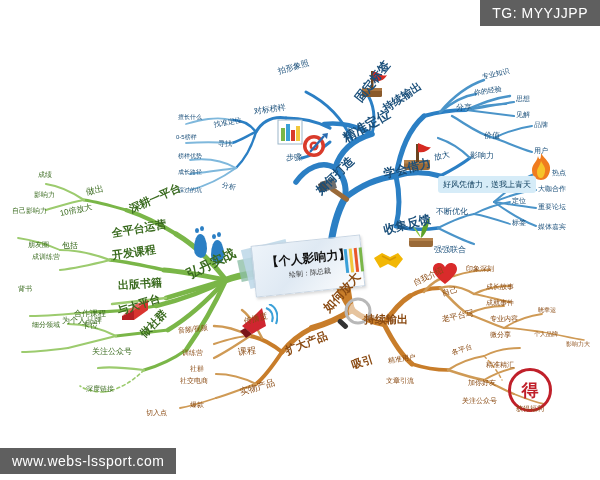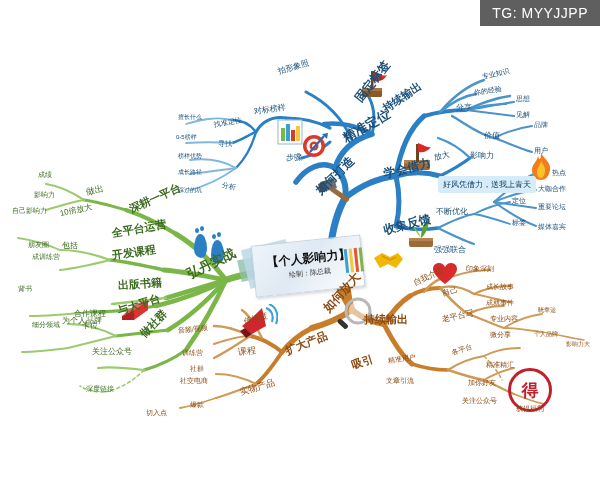--- a/index.html
+++ b/index.html
@@ -396,14 +396,15 @@
   <div class="lbl t11 green" style="left:118px;top:304px;transform:rotate(-18deg);">与大平台</div>
   <div class="lbl t8 green" style="left:74px;top:308px;">合作课程</div>
   <div class="lbl t8 green" style="left:82px;top:320px;">卡位</div>
   <div class="lbl t7 green" style="left:32px;top:320px;">细分领域</div>
 
   <div class="lbl t11 green" style="left:142px;top:328px;transform:rotate(-46deg);">做社群</div>
   <div class="lbl t8 green" style="left:92px;top:346px;">关注公众号</div>
   <div class="lbl t7 green" style="left:86px;top:384px;">深度链接</div>
 
   <div class="wm" id="wm-tg">TG: MYYJJPP</div>
+  <div class="wm" id="wm-site">www.webs-lssport.com</div>
 
 </div>
 
 </body></html>

